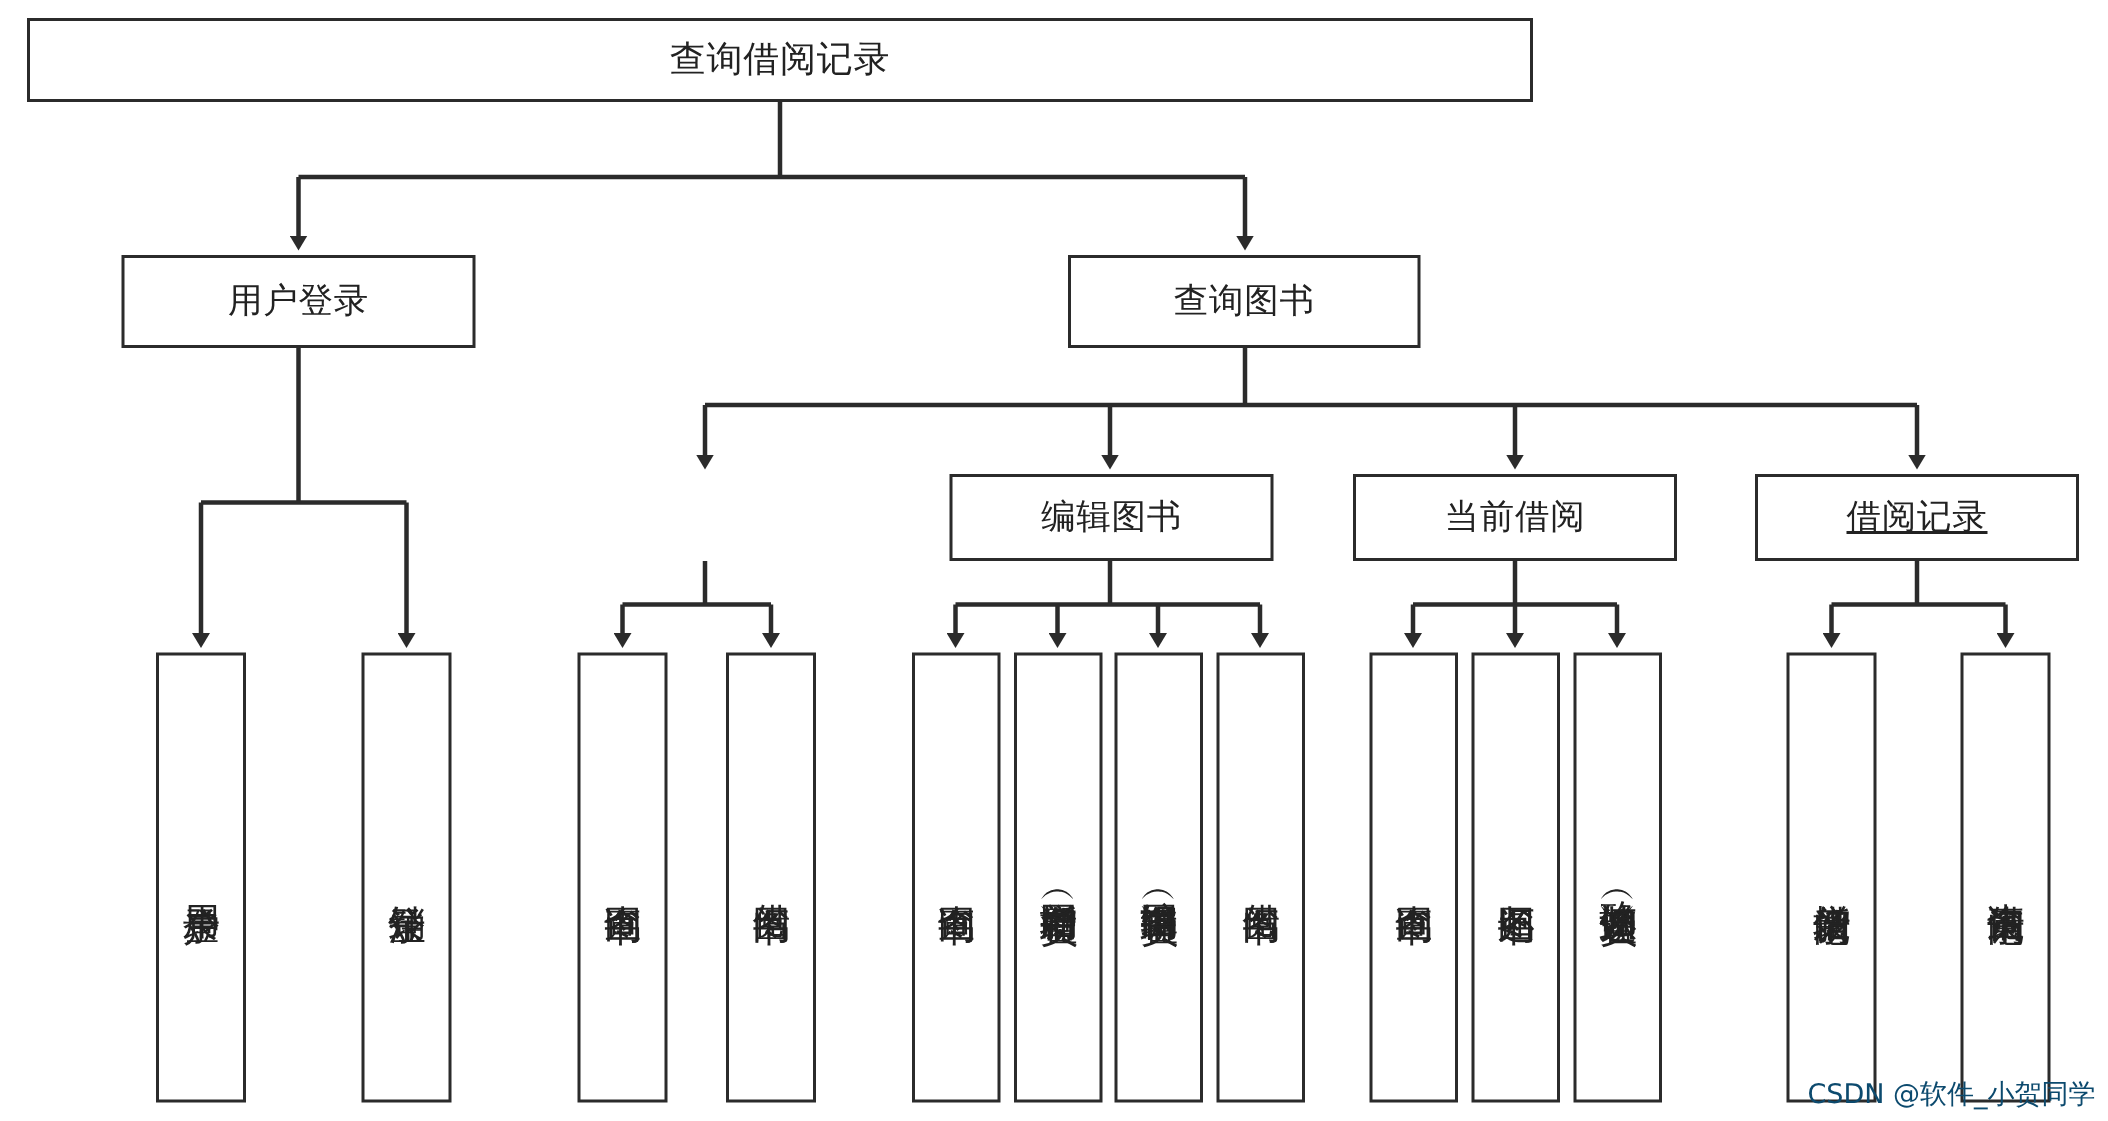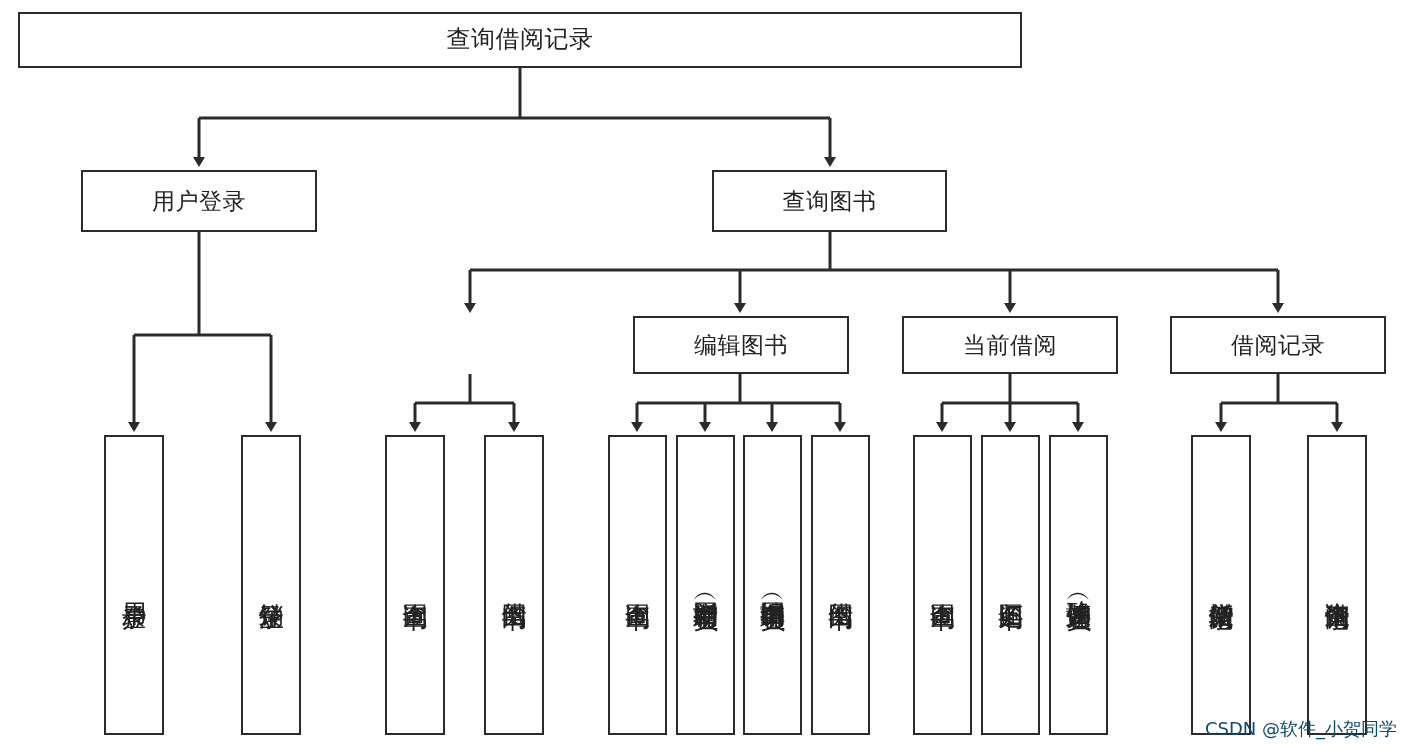--- a/index.html
+++ b/index.html
@@ -140,21 +140,21 @@
   <div class="node h" style="left:712px; top:170px; width:235px; height:62px;">
     <span class="label">查询图书</span>
   </div>
 
   <div class="node h" style="left:633px; top:316px; width:216px; height:58px;">
     <span class="label">编辑图书</span>
   </div>
   <div class="node h" style="left:902px; top:316px; width:216px; height:58px;">
     <span class="label">当前借阅</span>
   </div>
-  <div class="node h" style="left:1170px; top:316px; width:216px; height:58px;">
+  <div class="node h" style="left:1170px; top:316px; width:216px; height:58px;text-decoration:underline;">
     <span class="label">借阅记录</span>
   </div>
 
   <div class="node v" style="left:104px; top:435px; width:60px; height:300px;">
     <span class="label">用户登录</span>
   </div>
   <div class="node v" style="left:241px; top:435px; width:60px; height:300px;">
     <span class="label">注销登录</span>
   </div>
 

